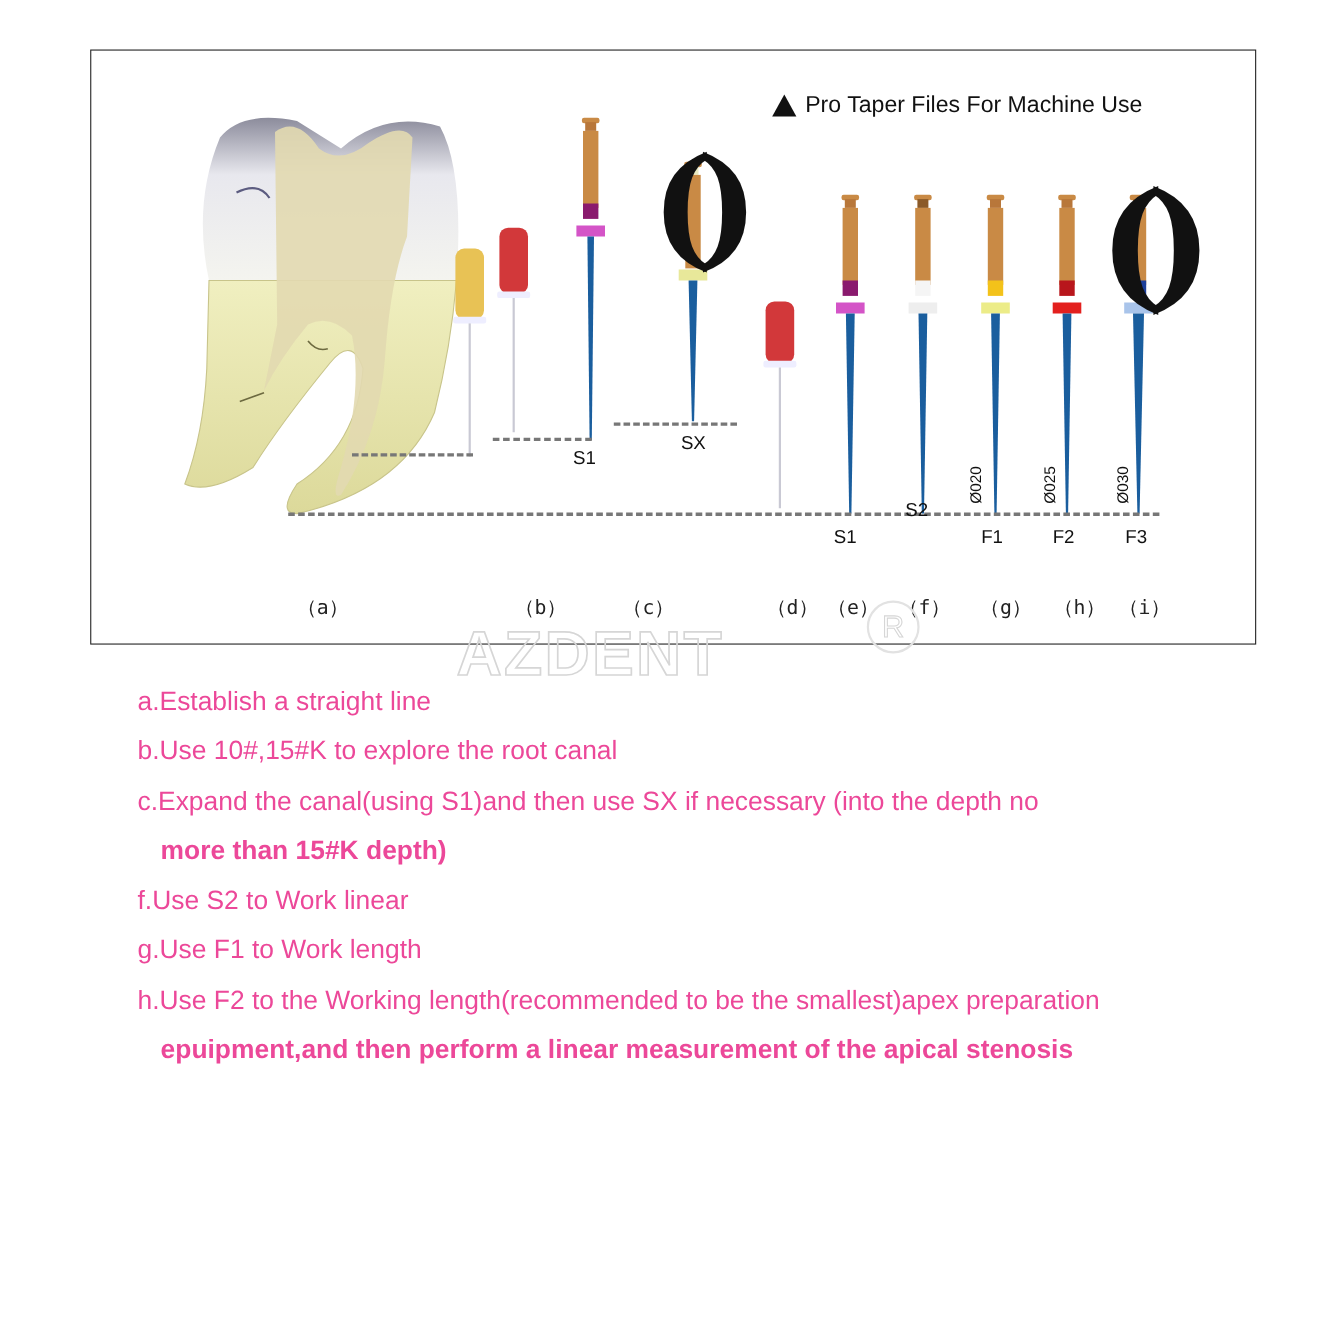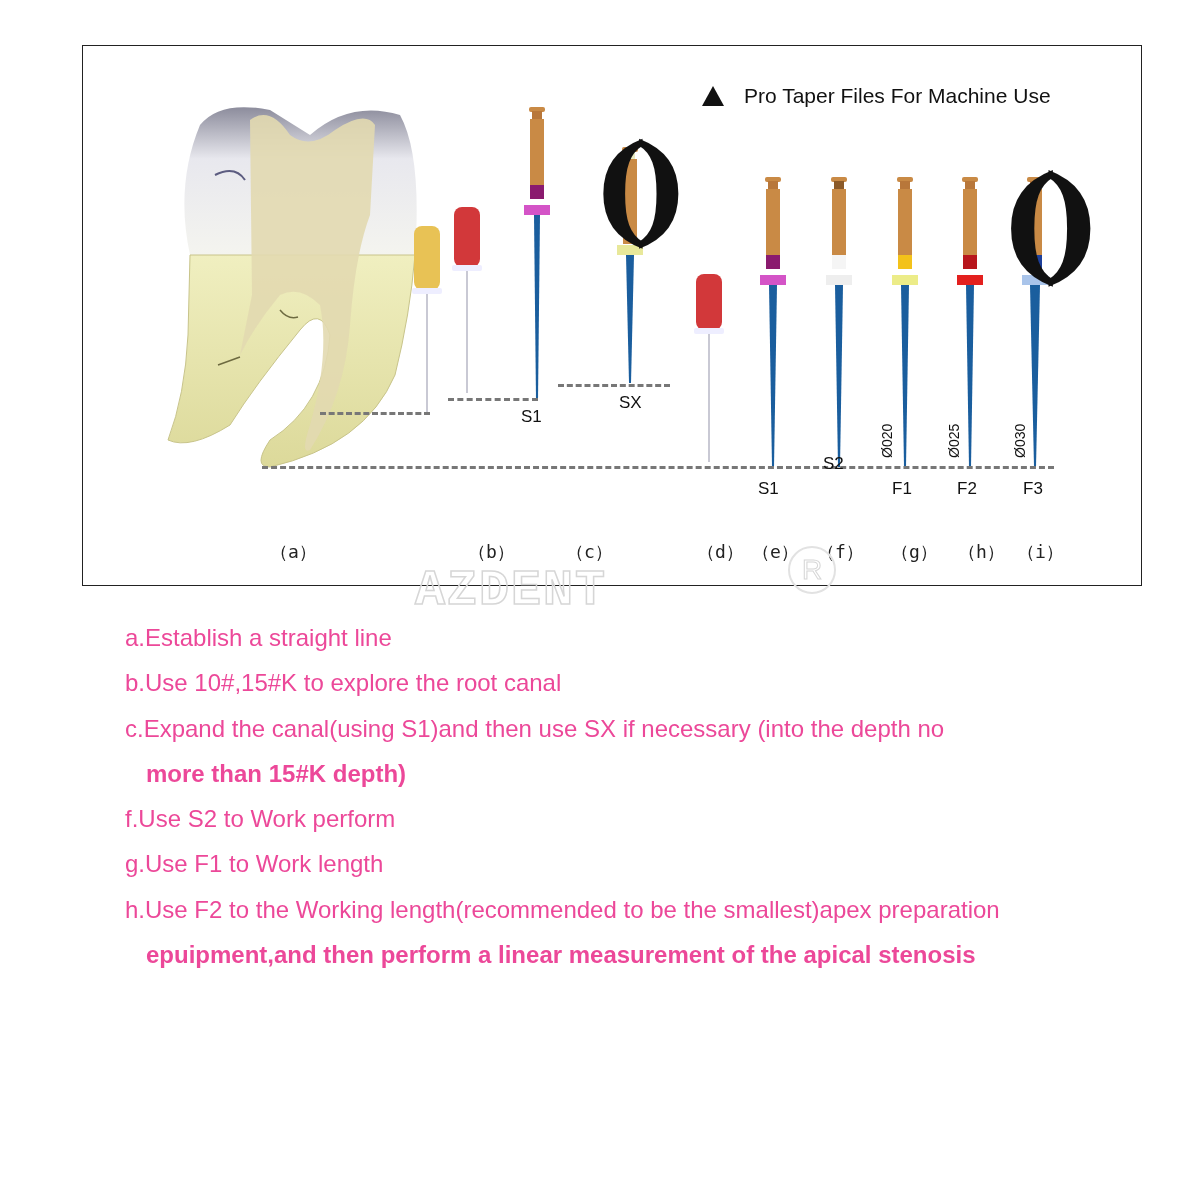--- a/index.html
+++ b/index.html
@@ -1,25 +1,25 @@
 <!DOCTYPE html>
 <html><head>
 <meta charset="utf-8">
 <style>
   html, body { margin:0; padding:0; background:#ffffff; }
   body { width:1200px; height:1200px; position:relative; overflow:hidden; font-family:"Liberation Sans", sans-serif; color:#111; }
   .frame { position:absolute; left:82px; top:45px; width:1060px; height:541px; border:1.5px solid #222; box-sizing:border-box; background:#fff; }
-  .legend { position:absolute; left:702px; top:84px; font-size:21px; color:#111; display:flex; align-items:center; gap:20px; }
+  .legend { position:absolute; left:702px; top:84px; font-size:21px; color:#111; display:flex; align-items:center; gap:8px; }
   .tri { width:0; height:0; border-left:11px solid transparent; border-right:11px solid transparent; border-bottom:20px solid #111; }
   .abs { position:absolute; }
   .dash { position:absolute; height:0; border-top:3px dashed #777; }
   .lbl { position:absolute; font-size:17px; color:#111; }
   .vlbl { position:absolute; font-size:14px; color:#111; transform:rotate(-90deg); transform-origin:left top; white-space:nowrap; }
   .step { position:absolute; font-family:"DejaVu Sans Mono", monospace; font-size:18px; color:#222; }
-  .watermark { position:absolute; left:415px; top:562px; font-size:50px; font-weight:bold; color:transparent; -webkit-text-stroke:1.5px #d6d6d6; letter-spacing:2px; font-family:Liberation Mono, monospace; }
+  .watermark { position:absolute; left:415px; top:562px; font-size:57px; font-weight:bold; color:transparent; -webkit-text-stroke:1.5px #d6d6d6; letter-spacing:2px; font-family:Liberation Sans, sans-serif; }
   .reg { position:absolute; left:788px; top:546px; width:44px; height:44px; border:2px solid #e2e2e2; border-radius:50%; font-size:28px; color:transparent; -webkit-text-stroke:1px #d6d6d6; text-align:center; line-height:44px; }
   .steps { position:absolute; left:125px; top:622px; font-size:24px; color:#ec4899; }
   .steps .line { height:45.3px; line-height:32px; white-space:nowrap; }
   .steps .indent { padding-left:21px;font-weight:bold; }
   .paren { position:absolute; font-family:"DejaVu Serif", serif; font-weight:bold; color:#111; }
 </style>
 </head>
 <body>
 
 <div class="frame"></div>
@@ -157,17 +157,17 @@
 <span class="step" style="left:1017px;top:540px">（i）</span>
 
 <div class="watermark">AZDENT</div>
 <div class="reg">R</div>
 
 <div class="steps">
   <div class="line">a.Establish a straight line</div>
   <div class="line">b.Use 10#,15#K to explore the root canal</div>
   <div class="line">c.Expand the canal(using S1)and then use SX if necessary (into the depth no</div>
   <div class="line indent">more than 15#K depth)</div>
-  <div class="line">f.Use S2 to Work perform</div>
+  <div class="line">f.Use S2 to Work linear</div>
   <div class="line">g.Use F1 to Work length</div>
   <div class="line">h.Use F2 to the Working length(recommended to be the smallest)apex preparation</div>
   <div class="line indent">epuipment,and then perform a linear measurement of the apical stenosis</div>
 </div>
 
 </body></html>

